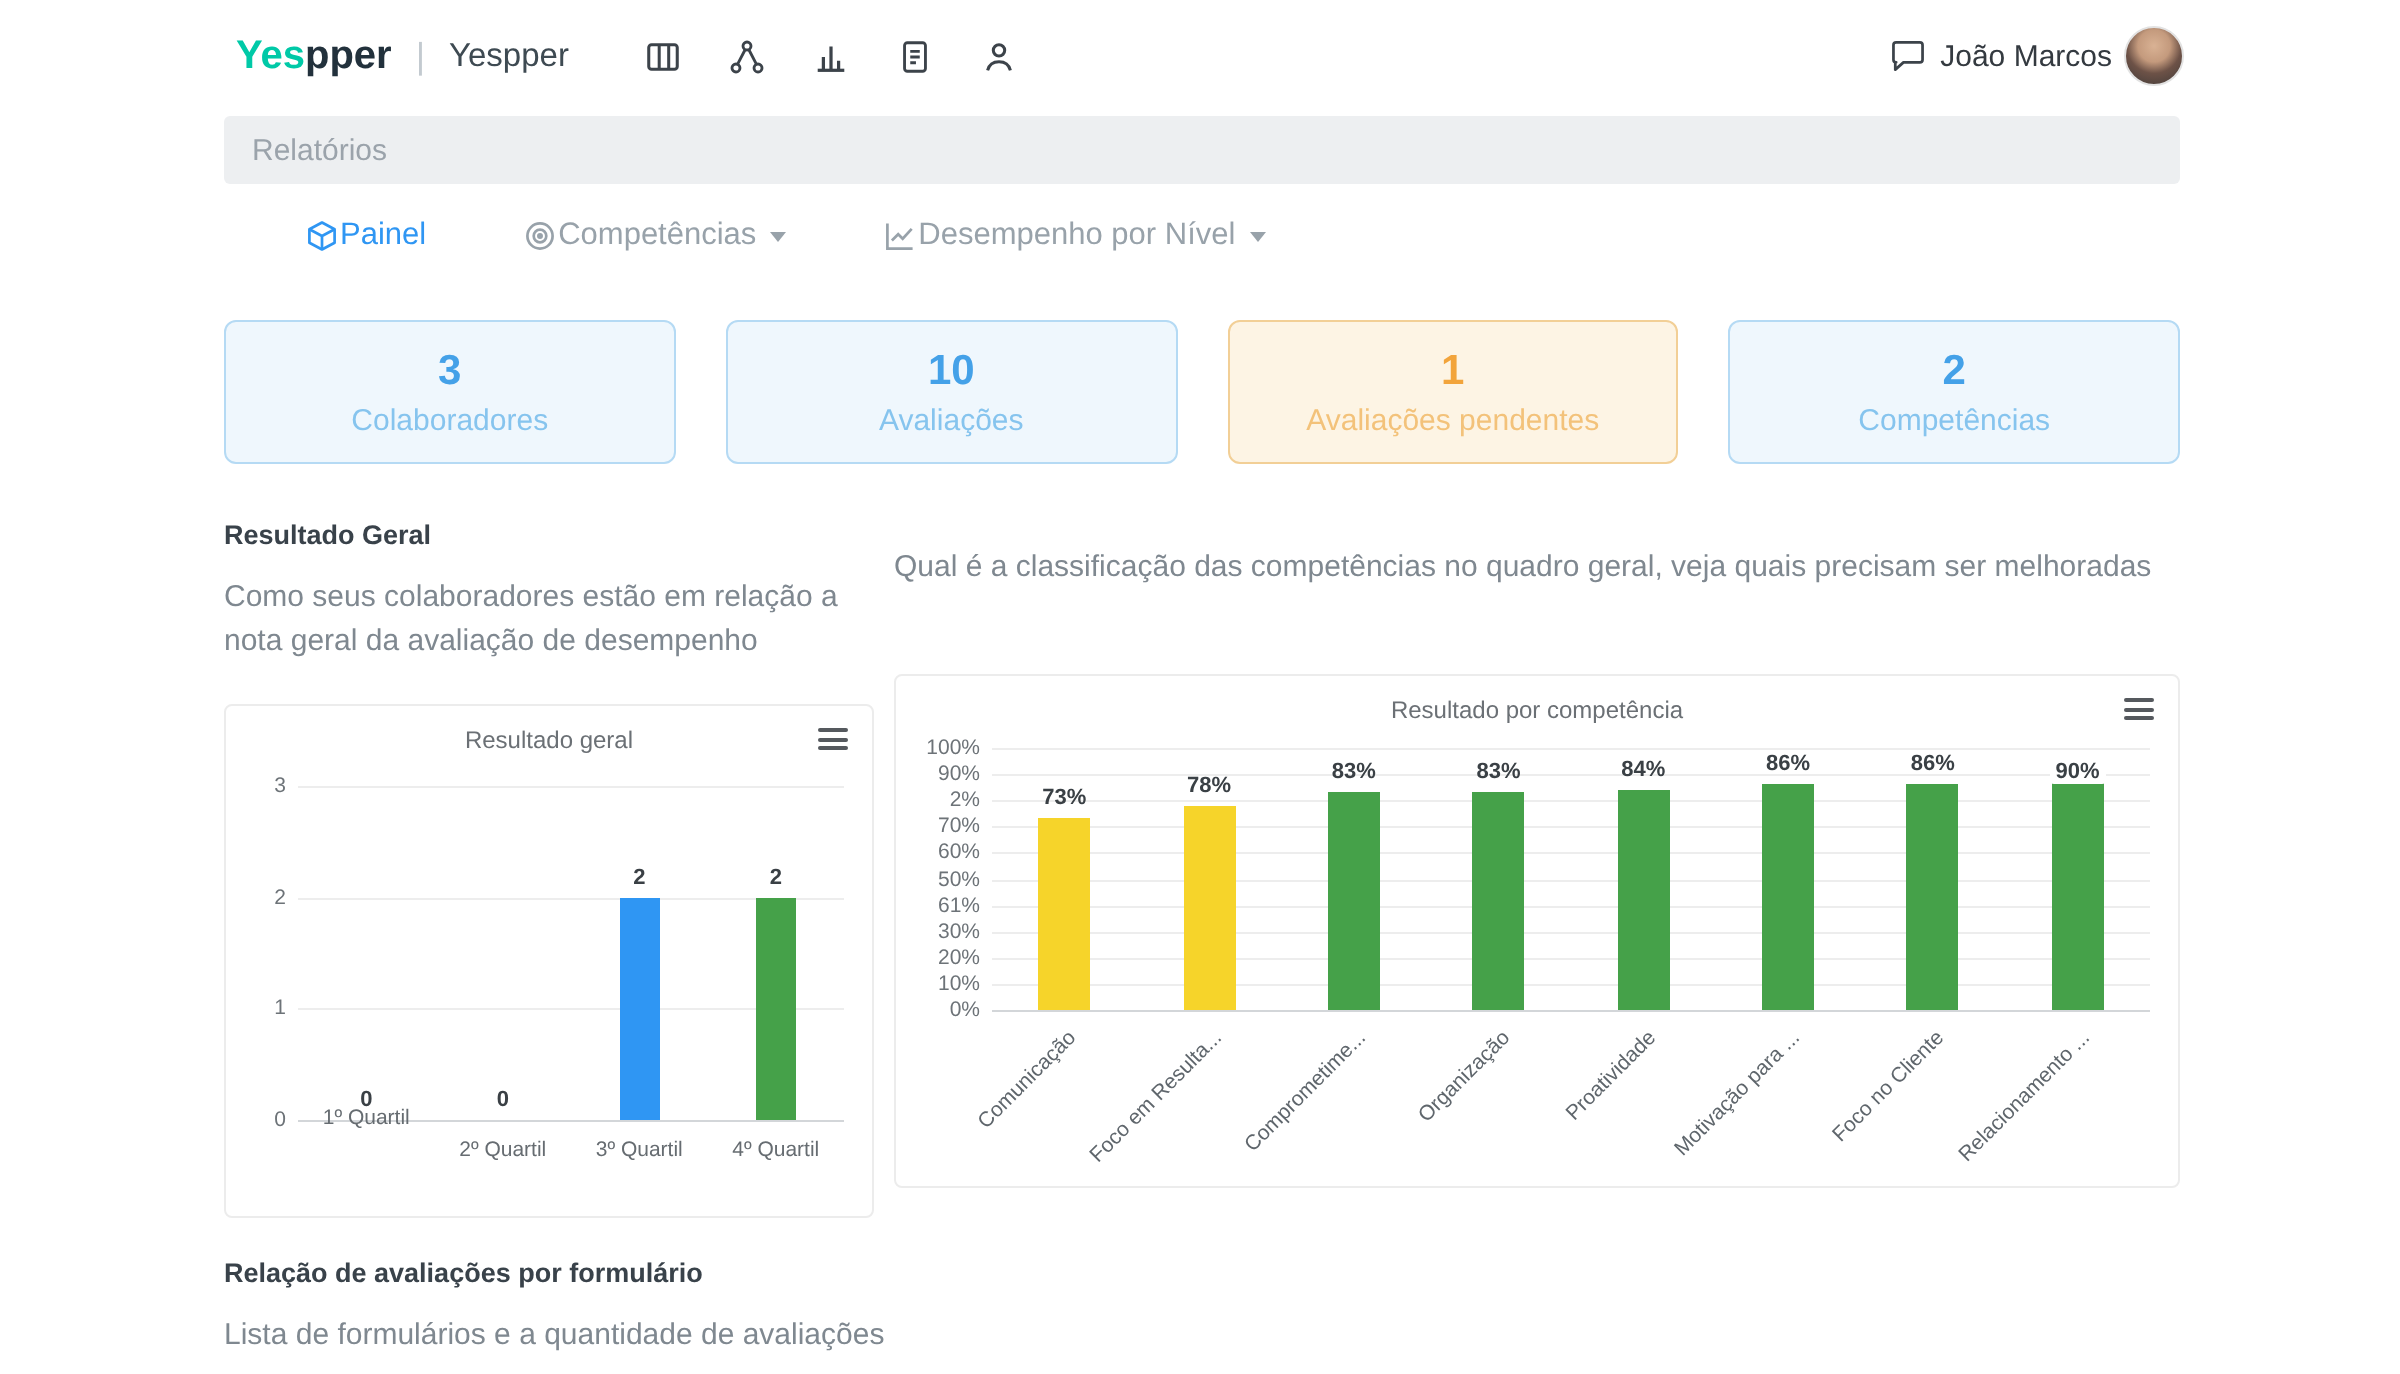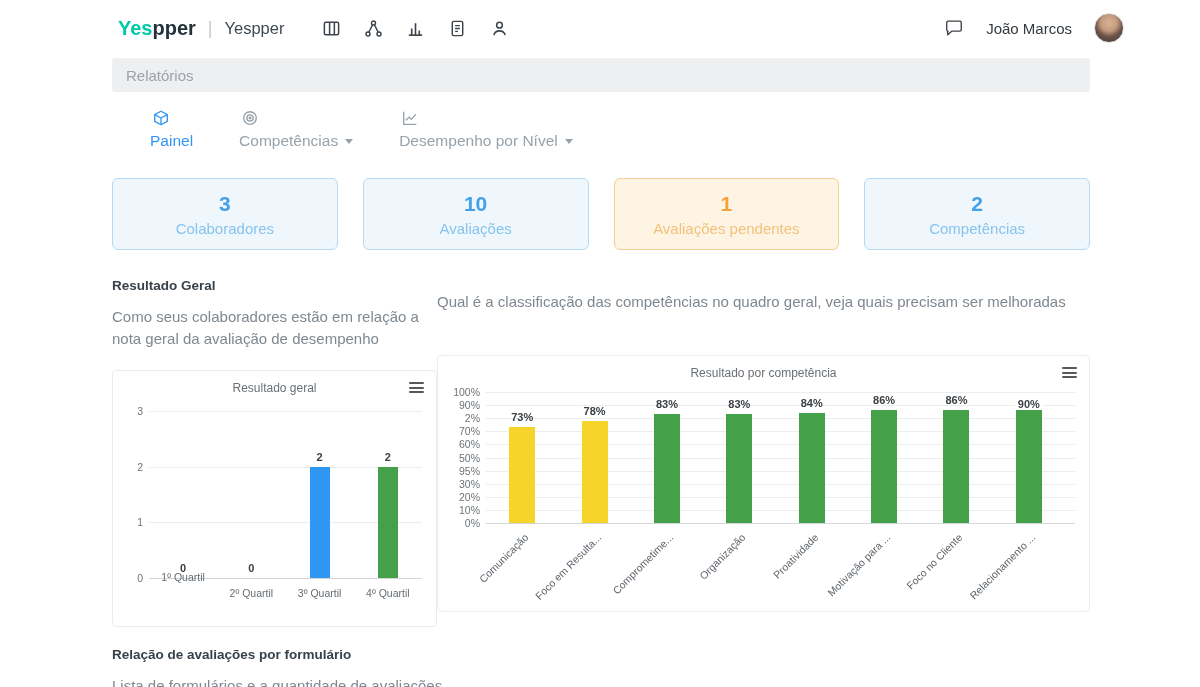--- a/index.html
+++ b/index.html
@@ -1,30 +1,30 @@
 <!DOCTYPE html>
 <html><head>
 <meta charset="utf-8">
 <style>
   * { margin:0; padding:0; box-sizing:border-box; }
   html,body { background:#fff; }
   body { font-family:"Liberation Sans", sans-serif; }
   .page { width:1200px; height:687px; position:relative; background:#fff; overflow:hidden; }
 
   
-  .navbar { height:56px; display:flex; align-items:center; padding:0 76px 0 118px; background:#fff; }
+  .navbar { height:56px; display:flex; align-items:center; padding:0 108px 0 118px; background:#fff; }
   .logo { display:flex; align-items:center; cursor:pointer; white-space:nowrap; }
   .logo-yes { font-size:20px; font-weight:bold; color:#00c9a7; }
   .logo-pper { font-size:20px; font-weight:bold; color:#22313c; }
   .logo-sep { margin:0 12px; color:#c3cad0; font-size:18px; font-weight:300; }
   .logo-app { font-size:16.5px; color:#3e4a52; }
   .nav-icons { display:flex; gap:23px; margin-left:38px; align-items:center; }
   .nav-icon { width:19px; height:19px; color:#3c434a; cursor:pointer; display:inline-block; }
   .nav-icon svg { width:100%; height:100%; }
-  .nav-right { margin-left:auto; display:flex; align-items:center; gap:22px; }
+  .nav-right { margin-left:auto; display:flex; align-items:center; gap:6px; }
   .chat-icon { width:20px; height:20px; color:#3c434a; cursor:pointer; }
   .chat-icon svg { width:100%; height:100%; }
   .user-name { font-size:15px; color:#343a40; cursor:pointer; }
   .avatar { width:30px; height:30px; border-radius:50%; cursor:pointer;
             background: radial-gradient(circle at 50% 32%, #d9b294 0%, #c49a7d 34%, #6d5247 58%, #3f3a38 100%);
             border:1px solid #e2e2e2; }
 
   
   .breadcrumb { margin:2px 110px 0 112px; height:34px; background:#edeff1; border-radius:3px;
                 display:flex; align-items:center; padding-left:14px; font-size:15px; color:#9ba3ab; }
@@ -34,41 +34,41 @@
 
   .filter-row { display:flex; align-items:flex-start; }
   .process-label { font-size:12.5px; color:#3f464d; display:block; margin-bottom:6px; }
   .select { width:128px; height:31px; border:1px solid #c6ccd2; border-radius:4px; background:#fff;
             display:flex; align-items:center; justify-content:space-between; padding:0 10px;
             font-size:14px; color:#5a6268; cursor:pointer; white-space:nowrap; overflow:hidden; }
   .caret-dark { width:0; height:0; border-left:4px solid transparent; border-right:4px solid transparent; border-top:5px solid #555b61; flex:none; margin-left:6px; }
   .caret-gray { width:0; height:0; border-left:4px solid transparent; border-right:4px solid transparent; border-top:5px solid #98a2aa; display:inline-block; margin-left:7px; }
 
   .tabs { display:flex; gap:46px; margin-left:38px; margin-top:1px; }
-  .tab { display:flex; flex-direction:column; align-items:flex-start; cursor:pointer; color:#98a2aa; }
+  .tab { display:flex; flex-direction:row; align-items:flex-start; cursor:pointer; color:#98a2aa; }
   .tab-icon { width:18px; height:18px; margin-bottom:5px; margin-left:2px; }
   .tab-icon svg { width:100%; height:100%; }
   .tab-label { font-size:15.5px; display:flex; align-items:center; }
   .tab.active { color:#2f96f3; }
 
   
   .stats-row { display:flex; gap:25px; margin-top:28px; }
   .stat-card { flex:1; height:72px; border-radius:6px; display:flex; flex-direction:column;
                align-items:center; justify-content:center; gap:4px; }
   .stat-card.blue { background:#eff7fd; border:1px solid #b5daf4; }
   .stat-card.blue .stat-value { color:#44a1e8; }
   .stat-card.blue .stat-label { color:#86c4ee; }
   .stat-card.orange { background:#fdf4e4; border:1px solid #f2cf96; }
   .stat-card.orange .stat-value { color:#f2a43b; }
   .stat-card.orange .stat-label { color:#f3c27a; }
   .stat-value { font-size:21px; font-weight:bold; }
   .stat-label { font-size:15px; }
 
   
-  .charts-row { display:flex; margin-top:28px; }
+  .charts-row { display:flex; gap:10px; margin-top:28px; }
   .col-left { width:325px; flex:none; }
   .col-right { flex:1; min-width:0; }
   .section-title { font-size:13.5px; font-weight:bold; color:#39424a; }
   .section-desc { margin-top:13px; font-size:15px; color:#7f8890; line-height:1.45; min-height:46px; }
   .chart-card { margin-top:18px; position:relative; height:257px; border:1px solid #ececec;
                 border-radius:4px; background:#fff; }
   .chart-title { position:absolute; top:10px; left:0; right:0; text-align:center; font-size:12px; color:#6b7075; }
   .chart-menu { position:absolute; top:11px; right:12px; width:15px; cursor:pointer; }
   .chart-menu span { display:block; height:2px; background:#55595e; margin-bottom:2.5px; border-radius:1px; }
 
@@ -259,21 +259,21 @@
           <div class="plot">
               <div class="gridline axis" style="top: 131px;"></div>
               <div class="ytick" style="top: 125px;">0%</div>
               <div class="gridline" style="top: 117.9px;"></div>
               <div class="ytick" style="top: 111.9px;">10%</div>
               <div class="gridline" style="top: 104.8px;"></div>
               <div class="ytick" style="top: 98.8px;">20%</div>
               <div class="gridline" style="top: 91.7px;"></div>
               <div class="ytick" style="top: 85.7px;">30%</div>
               <div class="gridline" style="top: 78.6px;"></div>
-              <div class="ytick" style="top: 72.6px;">95%</div>
+              <div class="ytick" style="top: 72.6px;">61%</div>
               <div class="gridline" style="top: 65.5px;"></div>
               <div class="ytick" style="top: 59.5px;">50%</div>
               <div class="gridline" style="top: 52.4px;"></div>
               <div class="ytick" style="top: 46.4px;">60%</div>
               <div class="gridline" style="top: 39.3px;"></div>
               <div class="ytick" style="top: 33.3px;">70%</div>
               <div class="gridline" style="top: 26.2px;"></div>
               <div class="ytick" style="top: 20.2px;">2%</div>
               <div class="gridline" style="top: 13.1px;"></div>
               <div class="ytick" style="top: 7.1px;">90%</div>

